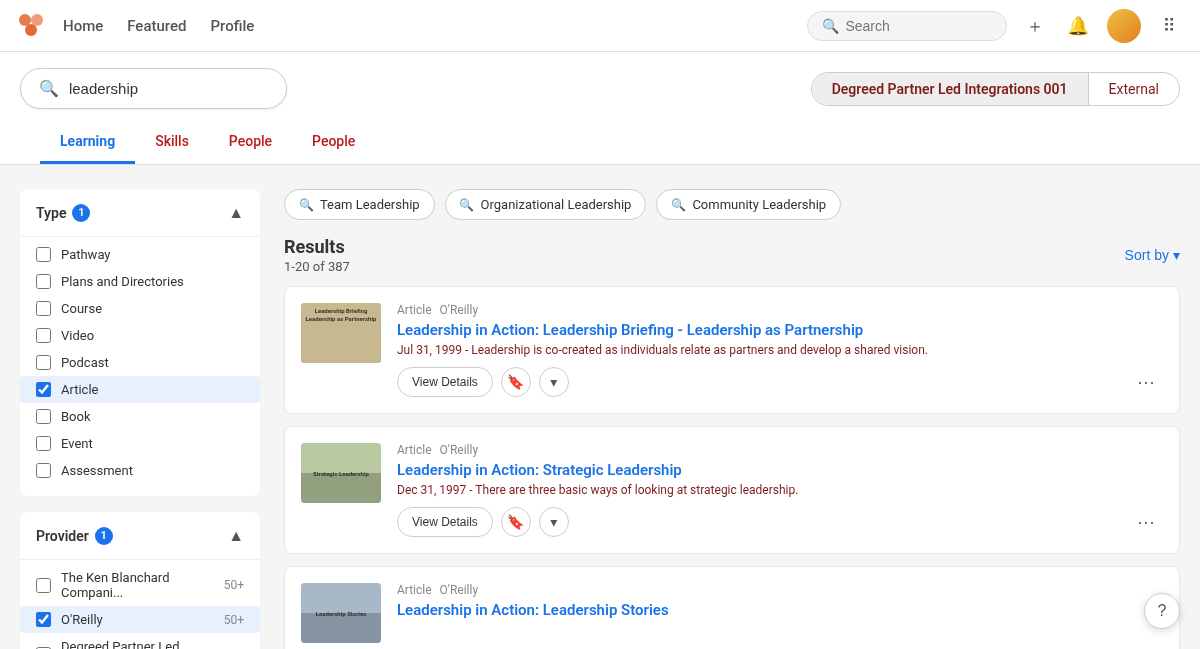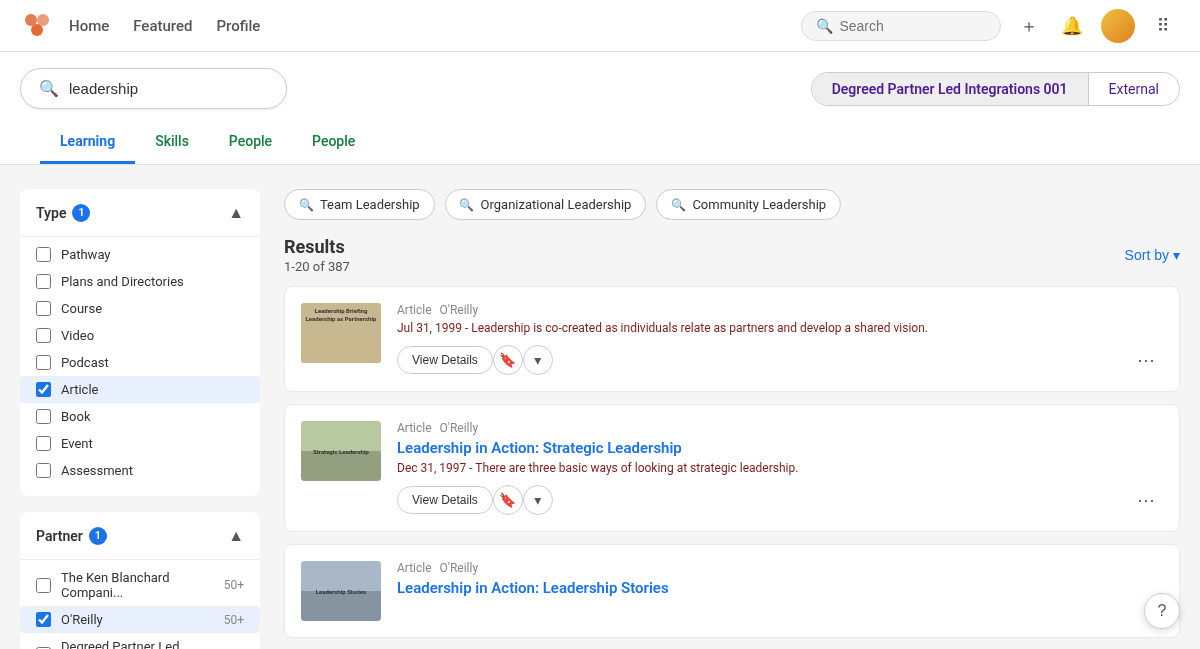--- a/index.html
+++ b/index.html
@@ -4,21 +4,21 @@
   <style>
     * { box-sizing: border-box; margin: 0; padding: 0; }
     body { font-family: -apple-system, BlinkMacSystemFont, 'Segoe UI', Roboto, sans-serif; background: #f5f5f5; color: #333; font-size: 14px; }
 
     
     .top-nav {
       background: #fff;
       border-bottom: 1px solid #e0e0e0;
       display: flex;
       align-items: center;
-      padding: 0 21px;
+      padding: 0 15px;
       height: 52px;
       position: sticky;
       top: 0;
       z-index: 100;
     }
     .nav-logo {
       width: 32px;
       height: 32px;
       margin-right: 16px;
     }
@@ -113,42 +113,42 @@
       align-items: center;
       background: #fff;
       border: 1px solid #ccc;
       border-radius: 24px;
       overflow: hidden;
     }
     .pill-item {
       padding: 8px 20px;
       font-size: 14px;
       cursor: pointer;
-      color: #4c1d95;
+      color: #7f1d1d;
       border-right: 1px solid #ccc;
       white-space: nowrap;
     }
     .pill-item:last-child { border-right: none; }
     .pill-item.active {
       background: #eee;
       font-weight: 600;
     }
 
     
     .sub-nav {
       display: flex;
       gap: 0;
       padding: 0 20px;
       background: #fff;
     }
     .sub-tab {
       padding: 12px 20px;
       font-size: 14px;
       font-weight: 500;
-      color: #15803d;
+      color: #b91c1c;
       cursor: pointer;
       border-bottom: 3px solid transparent;
       text-decoration: none;
     }
     .sub-tab.active {
       color: #1a73e8;
       border-bottom: 3px solid #1a73e8;
       font-weight: 700;
     }
 
@@ -327,21 +327,21 @@
       display: block;
       margin-bottom: 4px;
     }
     .result-desc {
       font-size: 12px;
       color: #7f1d1d;
       margin-bottom: 10px;
     }
     .result-actions {
       display: flex;
-      align-items: center;
+      gap: 8px;
     }
     .view-details-btn {
       padding: 6px 14px;
       border: 1px solid #ccc;
       border-radius: 20px;
       background: #fff;
       font-size: 12px;
       cursor: pointer;
       color: #333;
       font-weight: 500;
@@ -503,21 +503,21 @@
         <div class="filter-item">
           <input type="checkbox" id="cb-assessment" style="">
           <label for="cb-assessment">Assessment</label>
         </div>
       </div>
     </div>
 
     <div class="filter-section">
       <div class="filter-header">
         <div class="filter-header-left">
-          <span>Partner</span>
+          <span>Provider</span>
           <span class="badge">1</span>
         </div>
         <span style="font-size:16px; color:#555;">▲</span>
       </div>
       <hr class="divider">
       <div class="filter-items">
         <div class="filter-item">
           <input type="checkbox" id="cb-ken" style="">
           <label for="cb-ken">The Ken Blanchard Compani...</label>
           <span class="count">50+</span>
@@ -571,20 +571,21 @@
           <div style="background: #c8b890; width:100%; height:100%; display:flex; align-items:center; justify-content:center; position:relative;">
             <div style="position:absolute; top:4px; left:4px; right:4px; font-size:6px; color:#333; font-weight:bold; line-height:1.3; text-align:center;">Leadership Briefing<br>Leadership as Partnership</div>
           </div>
         </div>
       </div>
       <div class="result-body">
         <div class="result-meta">
           <span>Article</span>
           <span>O'Reilly</span>
         </div>
+        <a class="result-title">Leadership in Action: Leadership Briefing - Leadership as Partnership</a>
         <div class="result-desc">
           <span>Jul 31, 1999</span>
           <span> - </span>
           <span>Leadership is co-created as individuals relate as partners and develop a shared vision.</span>
         </div>
         <div class="result-actions">
           <button class="view-details-btn">View Details</button>
           <button class="action-icon-btn">🔖</button>
           <button class="action-icon-btn">▾</button>
           <button class="more-btn">···</button>

